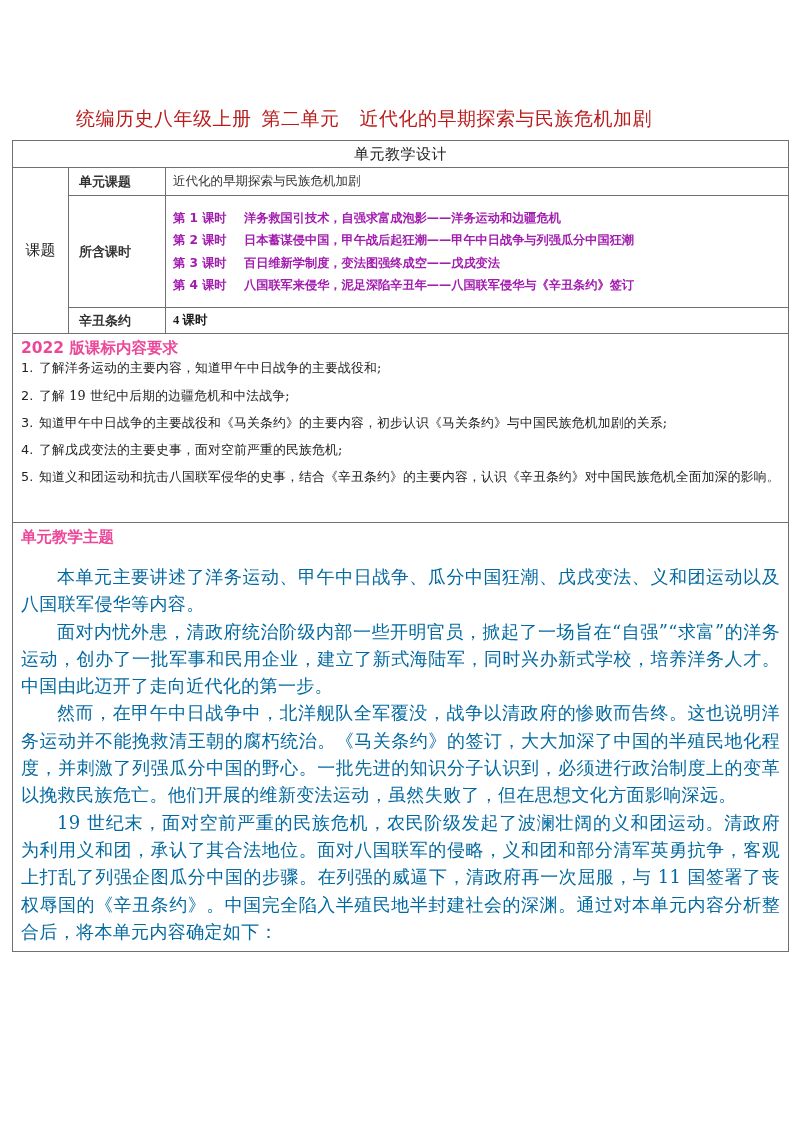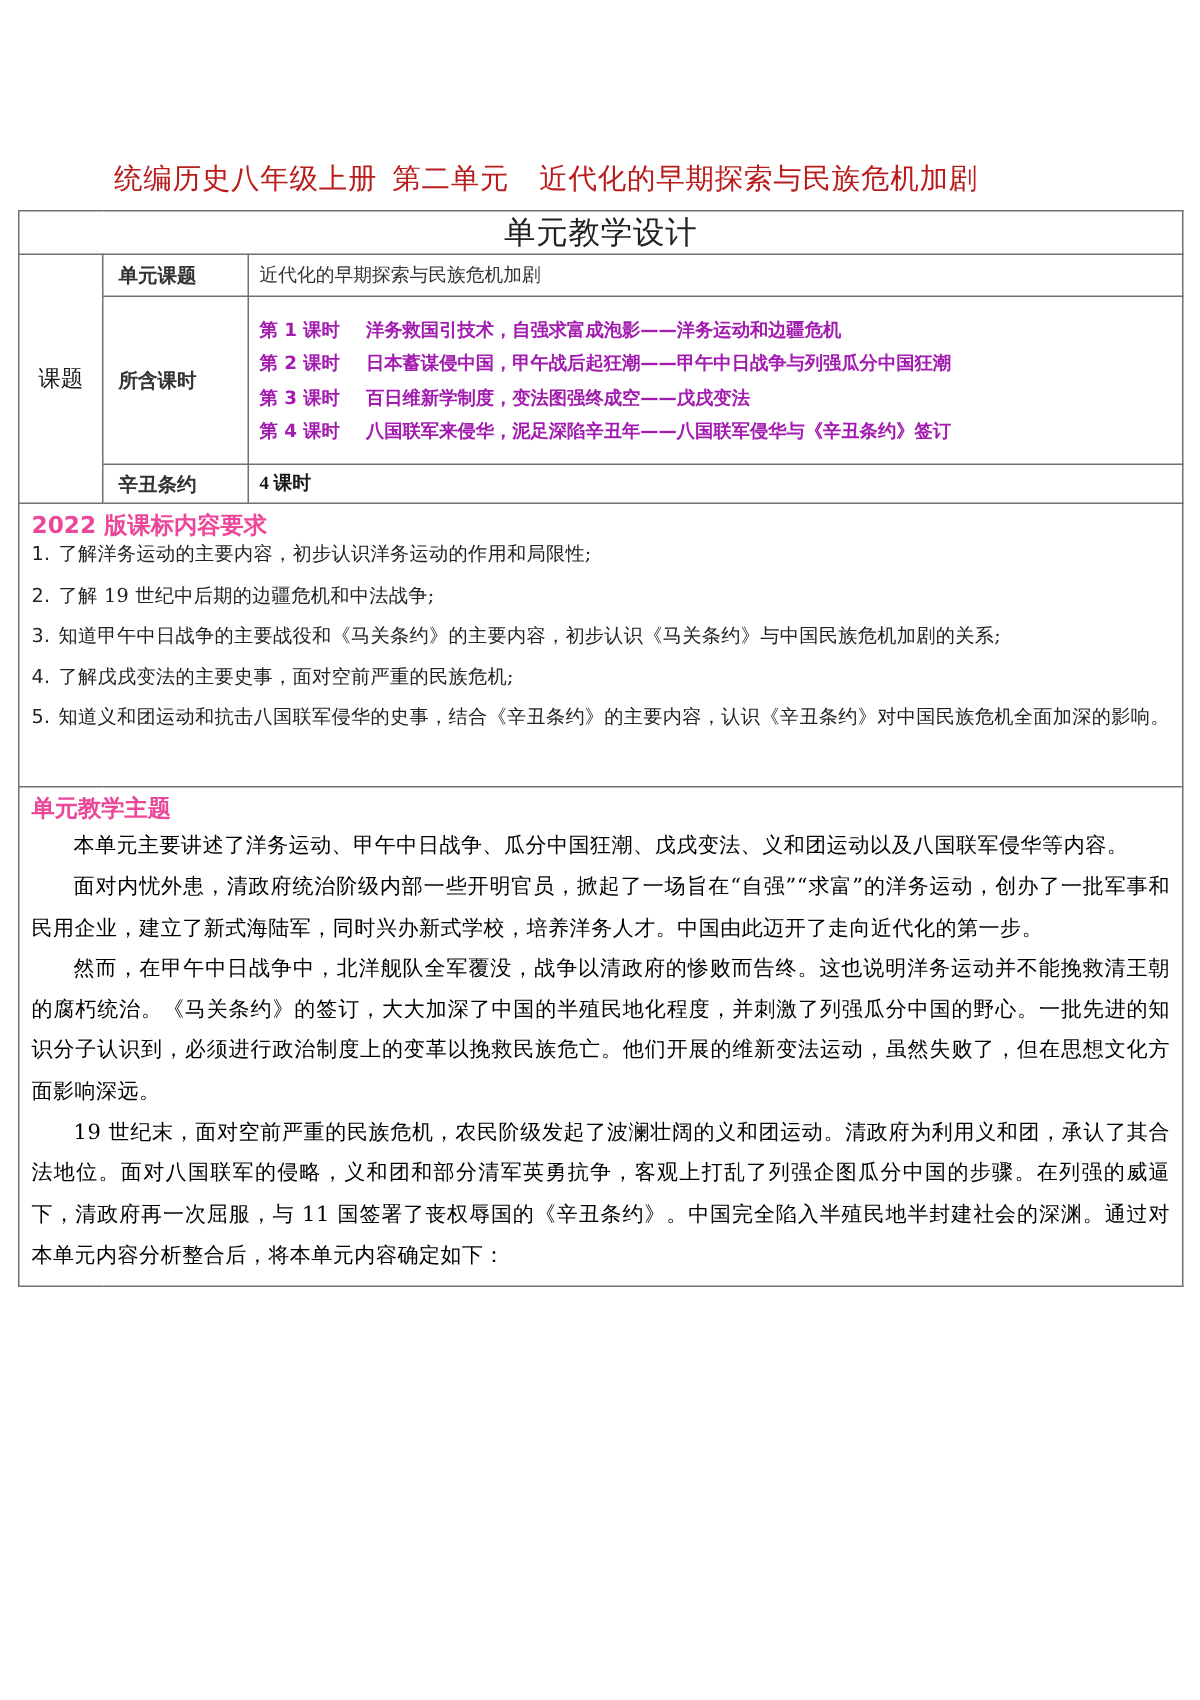--- a/index.html
+++ b/index.html
@@ -18,21 +18,21 @@
 
   table.main {
     position: absolute; left: 12px; top: 140px;
     width: 776px; border-collapse: collapse;
     table-layout: fixed;
   }
   table.main td {
     border: 1px solid #707070; padding: 0; vertical-align: middle;
   }
   .head-cell {
-    height: 26px; text-align: center; font-size: 21px; color: #222;
+    height: 26px; text-align: center; font-size: 15px; color: #222;
     letter-spacing: 0.5px;
   }
   .label-main {
     text-align: center; font-size: 15px; font-weight: normal;
     font-family: "DejaVu Sans", "Liberation Sans", sans-serif;
   }
   .label-sub {
     padding-left: 10px !important; font-size: 13px; color: #333; font-weight: bold;
   }
   .value-cell {
@@ -60,22 +60,22 @@
   .req {
     font-size: 12.8px; line-height: 27px; color: #222; letter-spacing: 0.2px;
   }
   .req .n {
     font-family: "DejaVu Sans", "Liberation Sans", sans-serif;
     display: inline-block; width: 18px;
   }
   .req.first { line-height: 20px; margin-bottom: 4px; }
   .req.wrap { line-height: 27px; }
   .theme p {
-    margin: 0; font-size: 14px; line-height: 27.3px; text-indent: 2em;
-    color: #000000; letter-spacing: 0.35px; text-align: justify;
+    margin: 0; font-size: 18px; line-height: 27.3px; text-indent: 2em;
+    color: #0369a1; letter-spacing: 0.35px; text-align: justify;
   }
 </style>
 </head>
 <body>
 
 <div class="doc-title">
   <span>统编历史八年级上册</span><span class="gap"></span><span>第二单元</span><span class="gap2"></span><span>近代化的早期探索与民族危机加剧</span>
 </div>
 
 <table class="main">
@@ -102,30 +102,30 @@
       <div class="lesson"><span class="num">第 4 课时</span><span>八国联军来侵华，泥足深陷辛丑年——八国联军侵华与《辛丑条约》签订</span></div>
     </td>
   </tr>
   <tr style="height:26px">
     <td class="label-sub">辛丑条约</td>
     <td class="bold-val">4 课时</td>
   </tr>
   <tr>
     <td colspan="3" class="section" style="height:178px">
       <div class="section-title">2022 版课标内容要求</div>
-      <div class="req first"><span class="n">1.</span><span>了解洋务运动的主要内容，初步认识洋务运动的作用和局限性;</span></div>
+      <div class="req first"><span class="n">1.</span><span>了解洋务运动的主要内容，知道甲午中日战争的主要战役和;</span></div>
       <div class="req"><span class="n">2.</span><span>了解 19 世纪中后期的边疆危机和中法战争;</span></div>
       <div class="req"><span class="n">3.</span><span>知道甲午中日战争的主要战役和《马关条约》的主要内容，初步认识《马关条约》与中国民族危机加剧的关系;</span></div>
       <div class="req"><span class="n">4.</span><span>了解戊戌变法的主要史事，面对空前严重的民族危机;</span></div>
       <div class="req wrap"><span class="n">5.</span><span>知道义和团运动和抗击八国联军侵华的史事，结合《辛丑条约》的主要内容，认识《辛丑条约》对中国民族危机全面加深的影响。</span></div>
     </td>
   </tr>
   <tr>
     <td colspan="3" class="section theme" style="height:290px">
-      <div class="section-title" style="margin-bottom:2px">单元教学主题</div>
+      <div class="section-title" style="margin-bottom:16px">单元教学主题</div>
       <p>本单元主要讲述了洋务运动、甲午中日战争、瓜分中国狂潮、戊戌变法、义和团运动以及八国联军侵华等内容。</p>
       <p>面对内忧外患，清政府统治阶级内部一些开明官员，掀起了一场旨在“自强”“求富”的洋务运动，创办了一批军事和民用企业，建立了新式海陆军，同时兴办新式学校，培养洋务人才。中国由此迈开了走向近代化的第一步。</p>
       <p>然而，在甲午中日战争中，北洋舰队全军覆没，战争以清政府的惨败而告终。这也说明洋务运动并不能挽救清王朝的腐朽统治。《马关条约》的签订，大大加深了中国的半殖民地化程度，并刺激了列强瓜分中国的野心。一批先进的知识分子认识到，必须进行政治制度上的变革以挽救民族危亡。他们开展的维新变法运动，虽然失败了，但在思想文化方面影响深远。</p>
       <p>19 世纪末，面对空前严重的民族危机，农民阶级发起了波澜壮阔的义和团运动。清政府为利用义和团，承认了其合法地位。面对八国联军的侵略，义和团和部分清军英勇抗争，客观上打乱了列强企图瓜分中国的步骤。在列强的威逼下，清政府再一次屈服，与 11 国签署了丧权辱国的《辛丑条约》。中国完全陷入半殖民地半封建社会的深渊。通过对本单元内容分析整合后，将本单元内容确定如下：</p>
     </td>
   </tr>
 </tbody>
   </table>
 
 </body></html>

